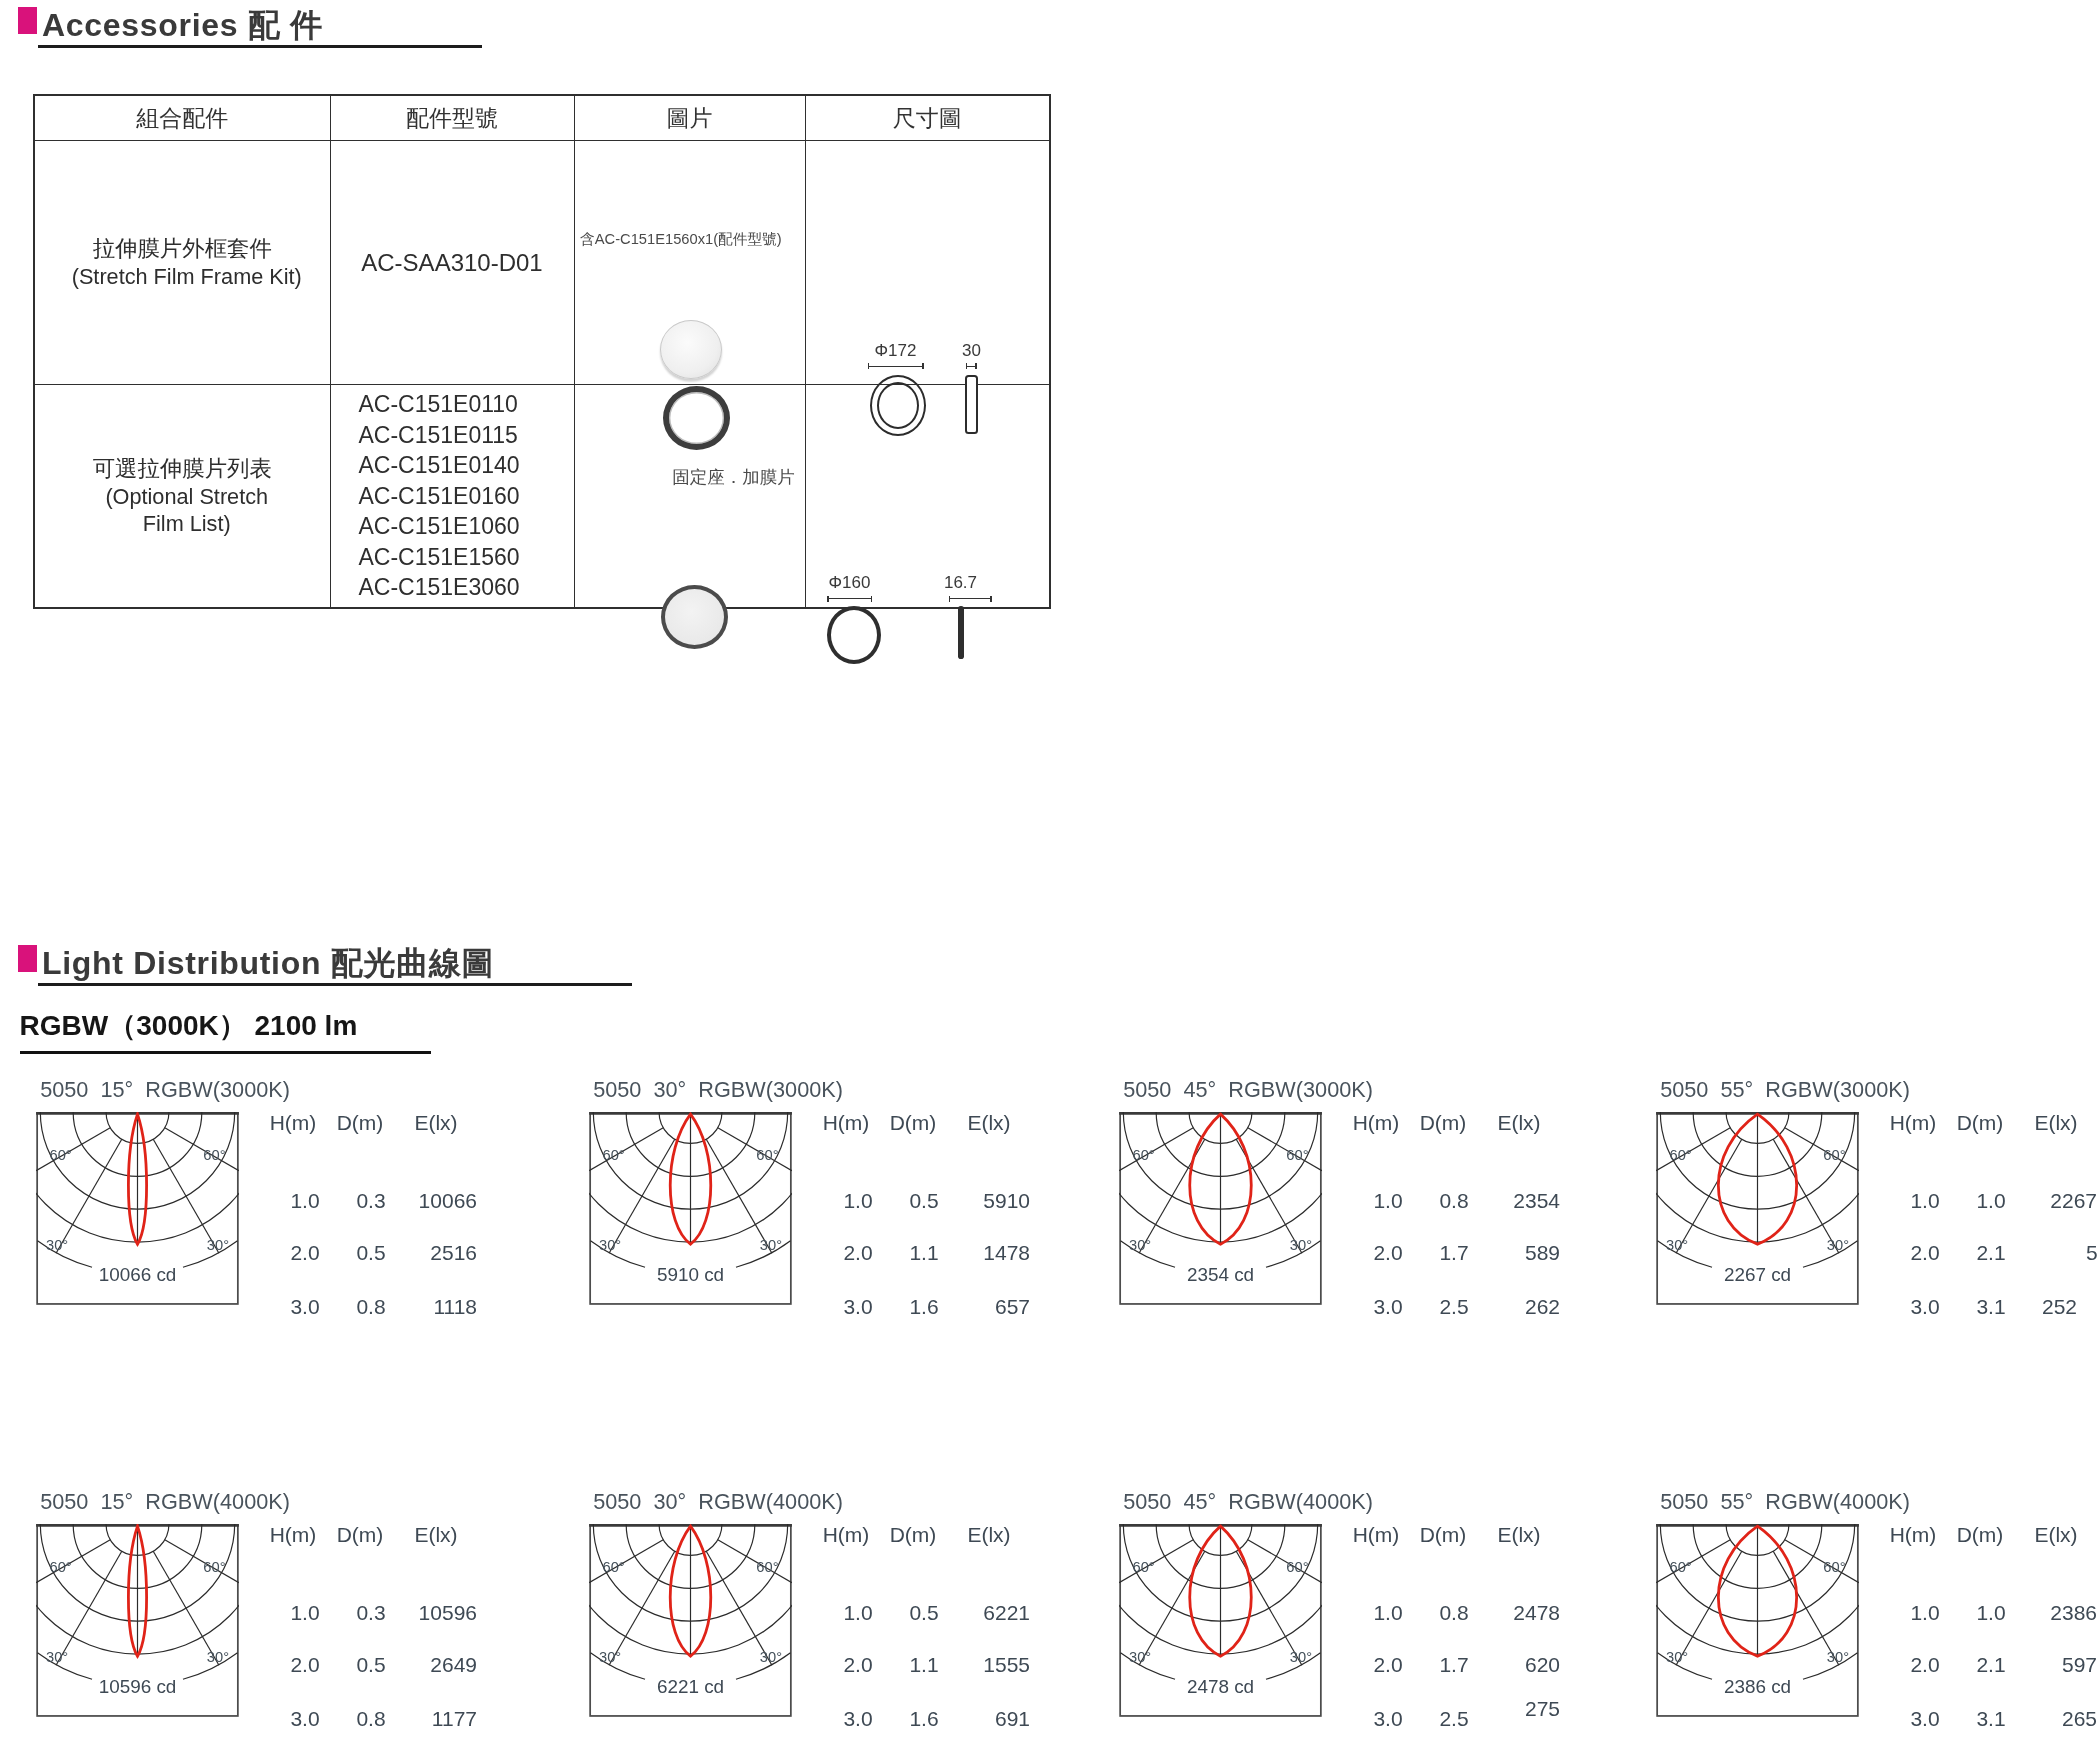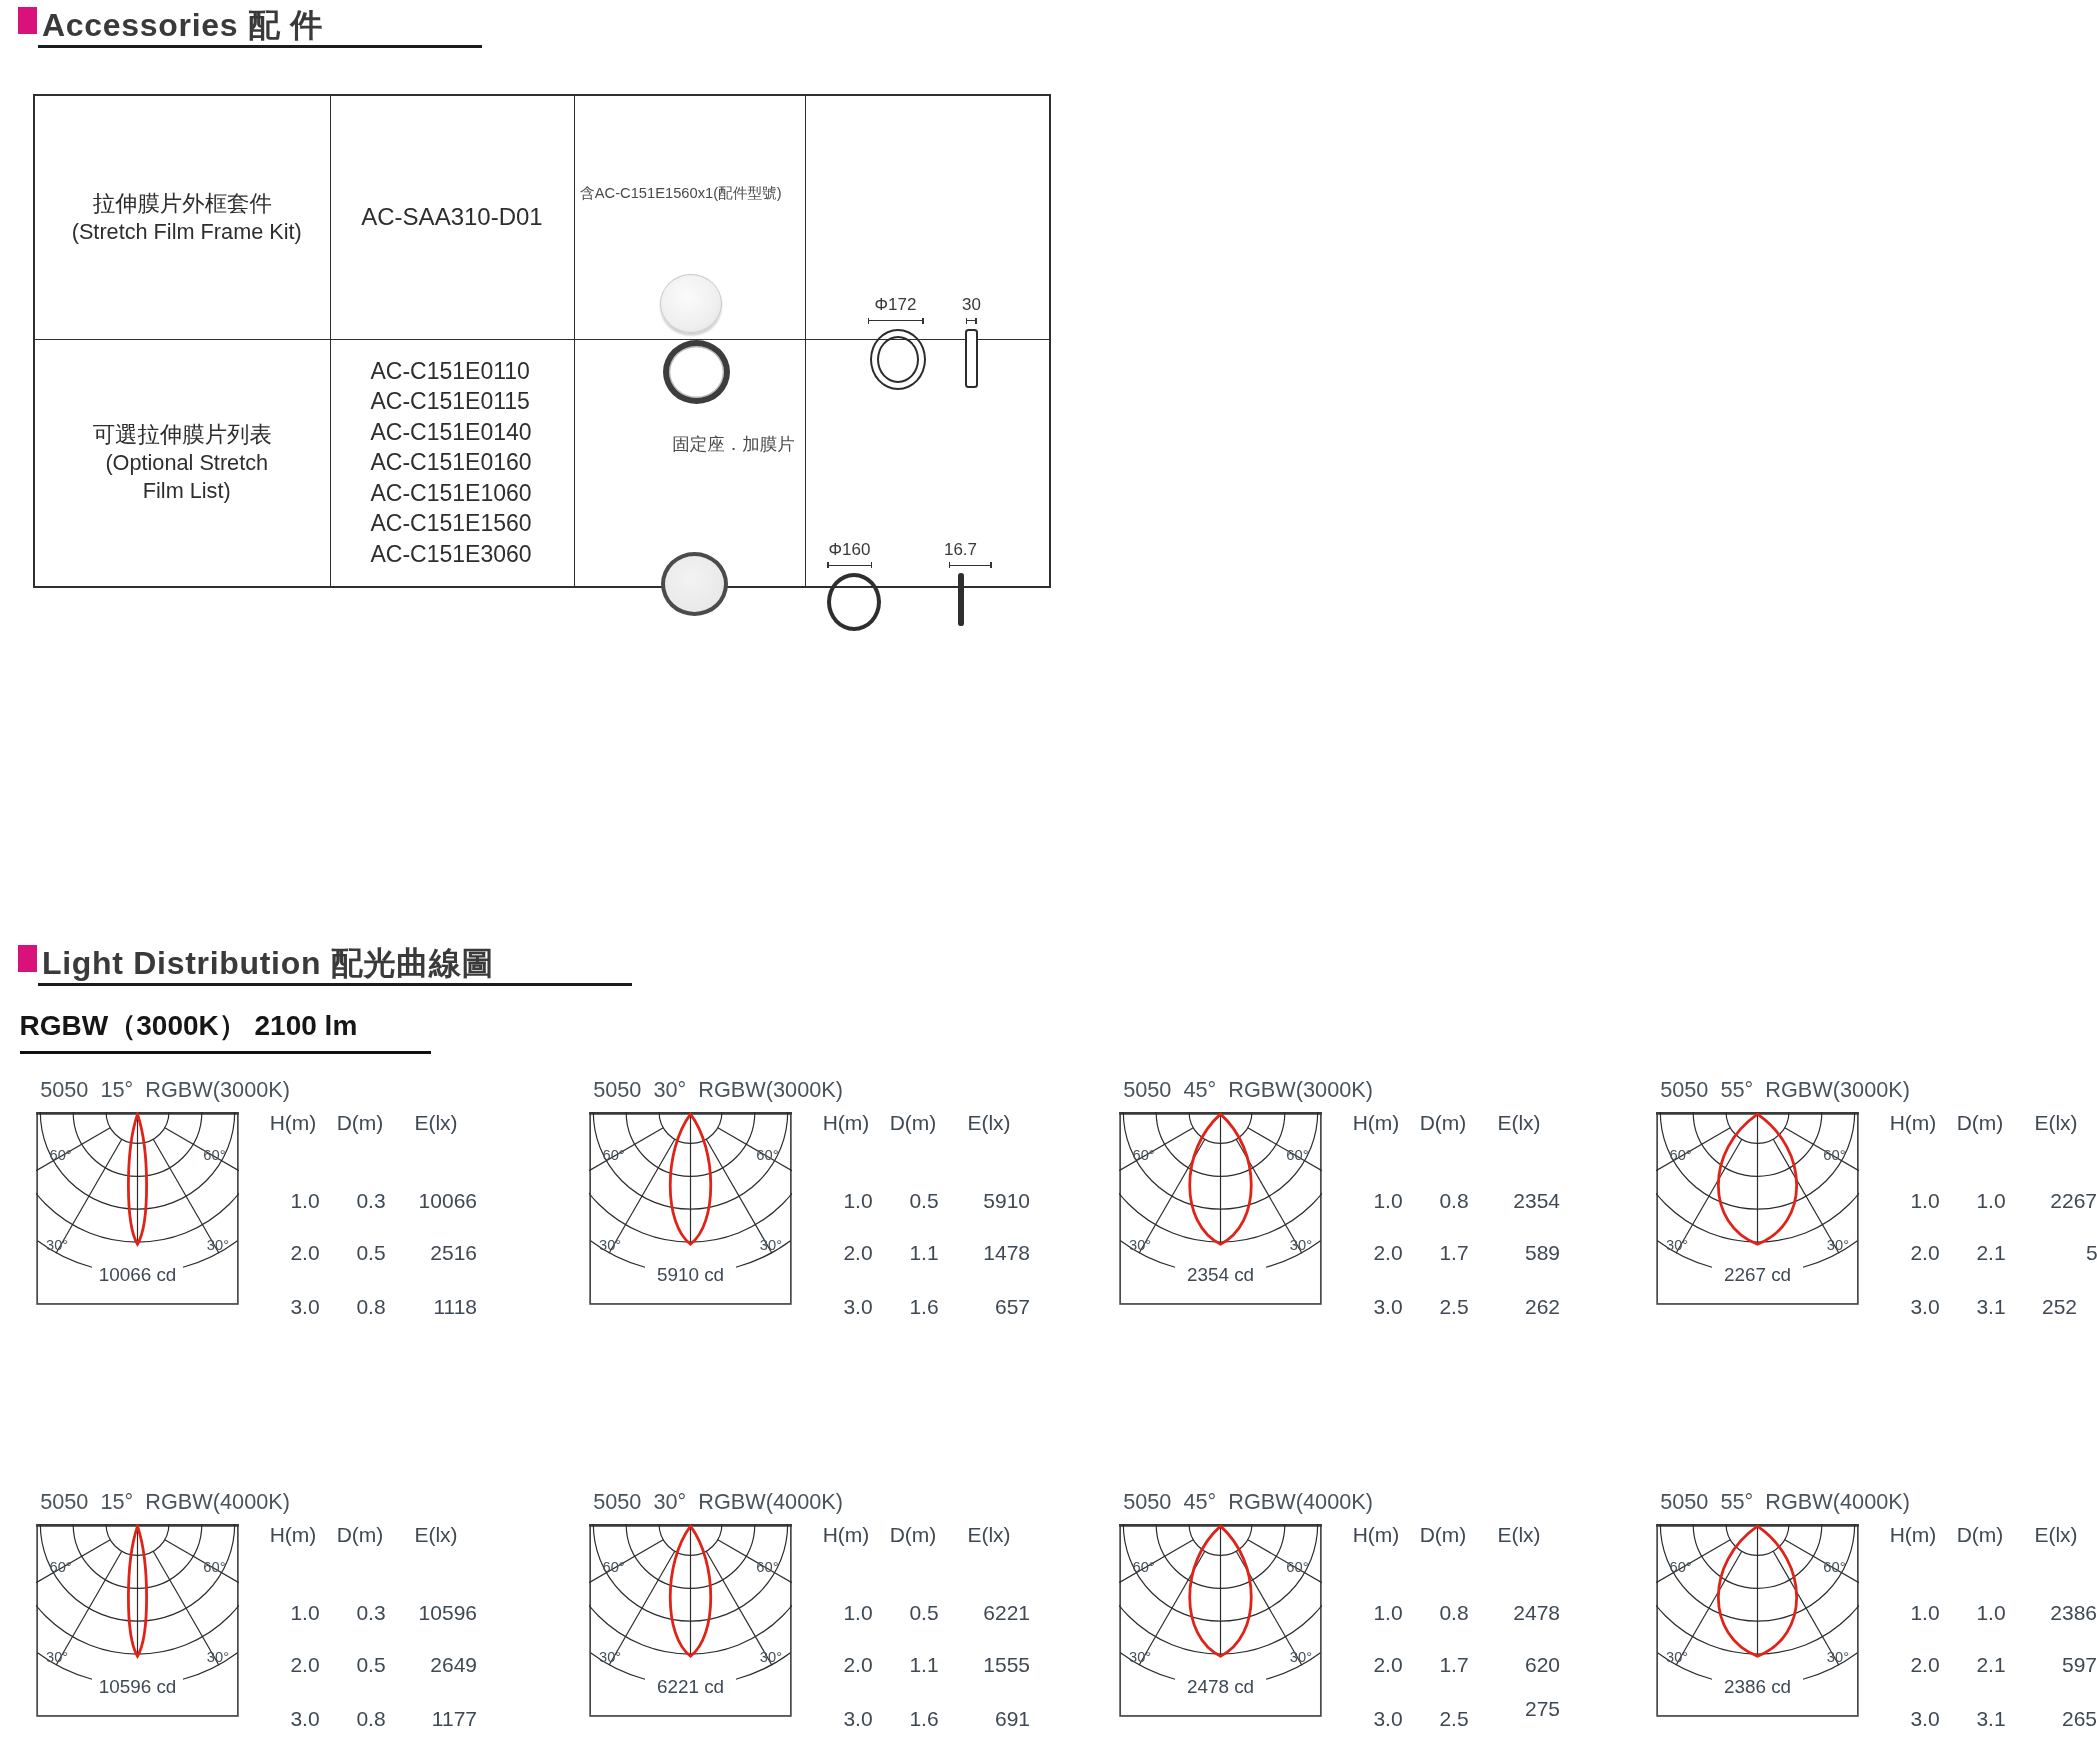--- a/index.html
+++ b/index.html
@@ -14,21 +14,21 @@
   
   table.acc{position:absolute;left:33px;top:94px;border-collapse:collapse;table-layout:fixed;
             border:2.1px solid #2f2f2f;}
   table.acc td,table.acc th{border:1.7px solid #2f2f2f;padding:0;vertical-align:middle;text-align:center;
             font-weight:400;color:#333;}
   th.acc-h{font-size:23px;height:44px;}
   .cellbox{position:relative;width:100%;height:100%;}
   .name-zh{font-size:22.4px;line-height:1.25;color:#2e2e2e;}
   .name-en{font-size:21.7px;line-height:1.25;color:#2e2e2e;padding-left:9px;}
   .model-main{font-size:24px;color:#2e2e2e;}
-  .model-list{list-style:none;margin:16px;padding:0 0 0 24px;text-align:left;}
+  .model-list{list-style:none;margin:4px;padding:0 0 0 24px;text-align:left;}
   .model-list li{font-size:23px;line-height:1.33;color:#2e2e2e;}
   .photo-caption-1{position:absolute;left:5.6px;bottom:14px;font-size:14.7px;color:#4a4a4a;white-space:nowrap;}
   .photo-caption-2{position:absolute;right:9.8px;bottom:7px;font-size:17.5px;color:#4a4a4a;white-space:nowrap;}
   
   .disc-white{position:absolute;left:50%;margin-left:-30px;top:57px;width:60px;height:57px;border-radius:50%;
       background:radial-gradient(circle at 44% 38%, #fbfbfb, #efefef 62%, #dedede 95%);
       border:1.4px solid #c9c9c9;box-shadow:0 2.8px 2.1px rgba(0,0,0,.18);}
   .ring-dark{position:absolute;left:50%;margin-left:-27px;top:123px;width:55px;height:52px;border-radius:50%;
       border:6.3px solid #3d3d3d;background:transparent;box-shadow:inset 0 0 0 1.4px #bdbdbd;}
   .disc-gray{position:absolute;left:50%;margin-left:-29px;top:89px;width:59px;height:56px;border-radius:50%;
@@ -66,20 +66,26 @@
   <div class="title-underline" style="left:38px;top:45px;width:444px;"></div>
 
   <table class="acc">
     <colgroup>
         <col style="width:296px">
         <col style="width:244px">
         <col style="width:231px">
         <col style="width:245px">
       </colgroup>
     <tbody>
+        <tr>
+      <th class="acc-h">組合配件</th>
+      <th class="acc-h">配件型號</th>
+      <th class="acc-h">圖片</th>
+      <th class="acc-h">尺寸圖</th>
+    </tr>
     <tr style="height:244px;">
       <td>
         <div class="name-zh">拉伸膜片外框套件</div>
         <div class="name-en">(Stretch Film Frame Kit)</div>
       </td>
       <td>
         <div class="model-main">AC-SAA310-D01</div>
       </td>
       <td>
         <div class="cellbox">

